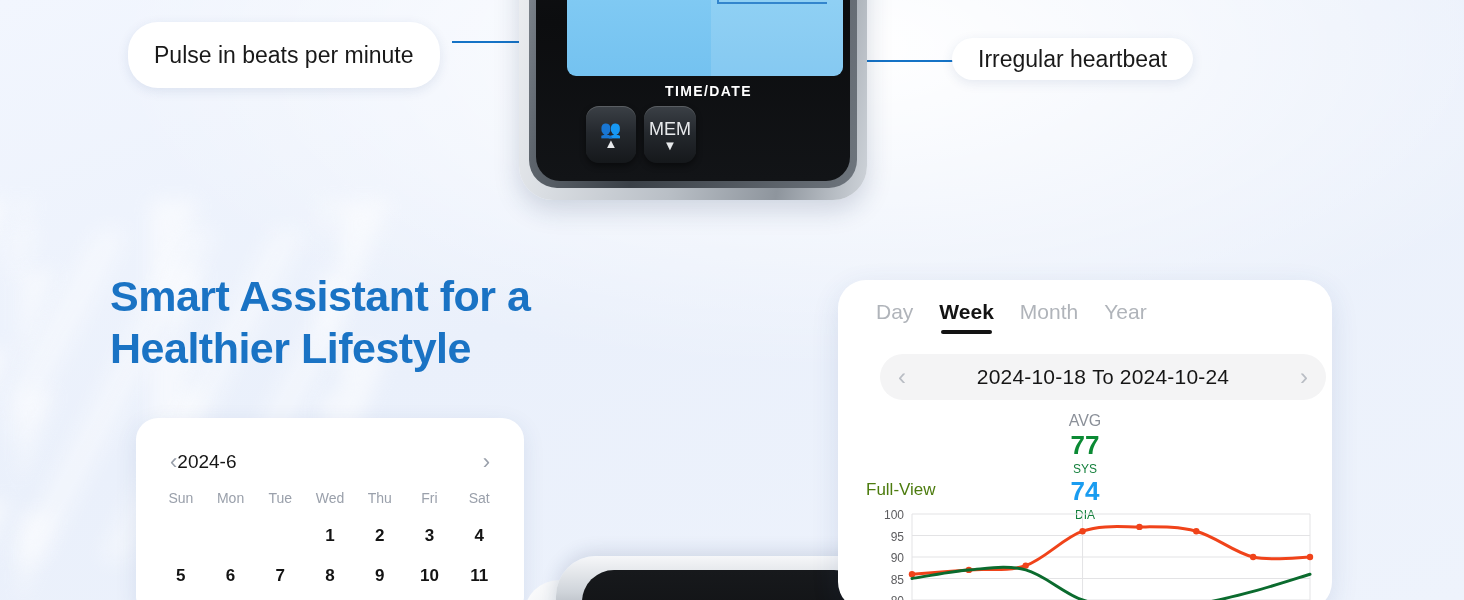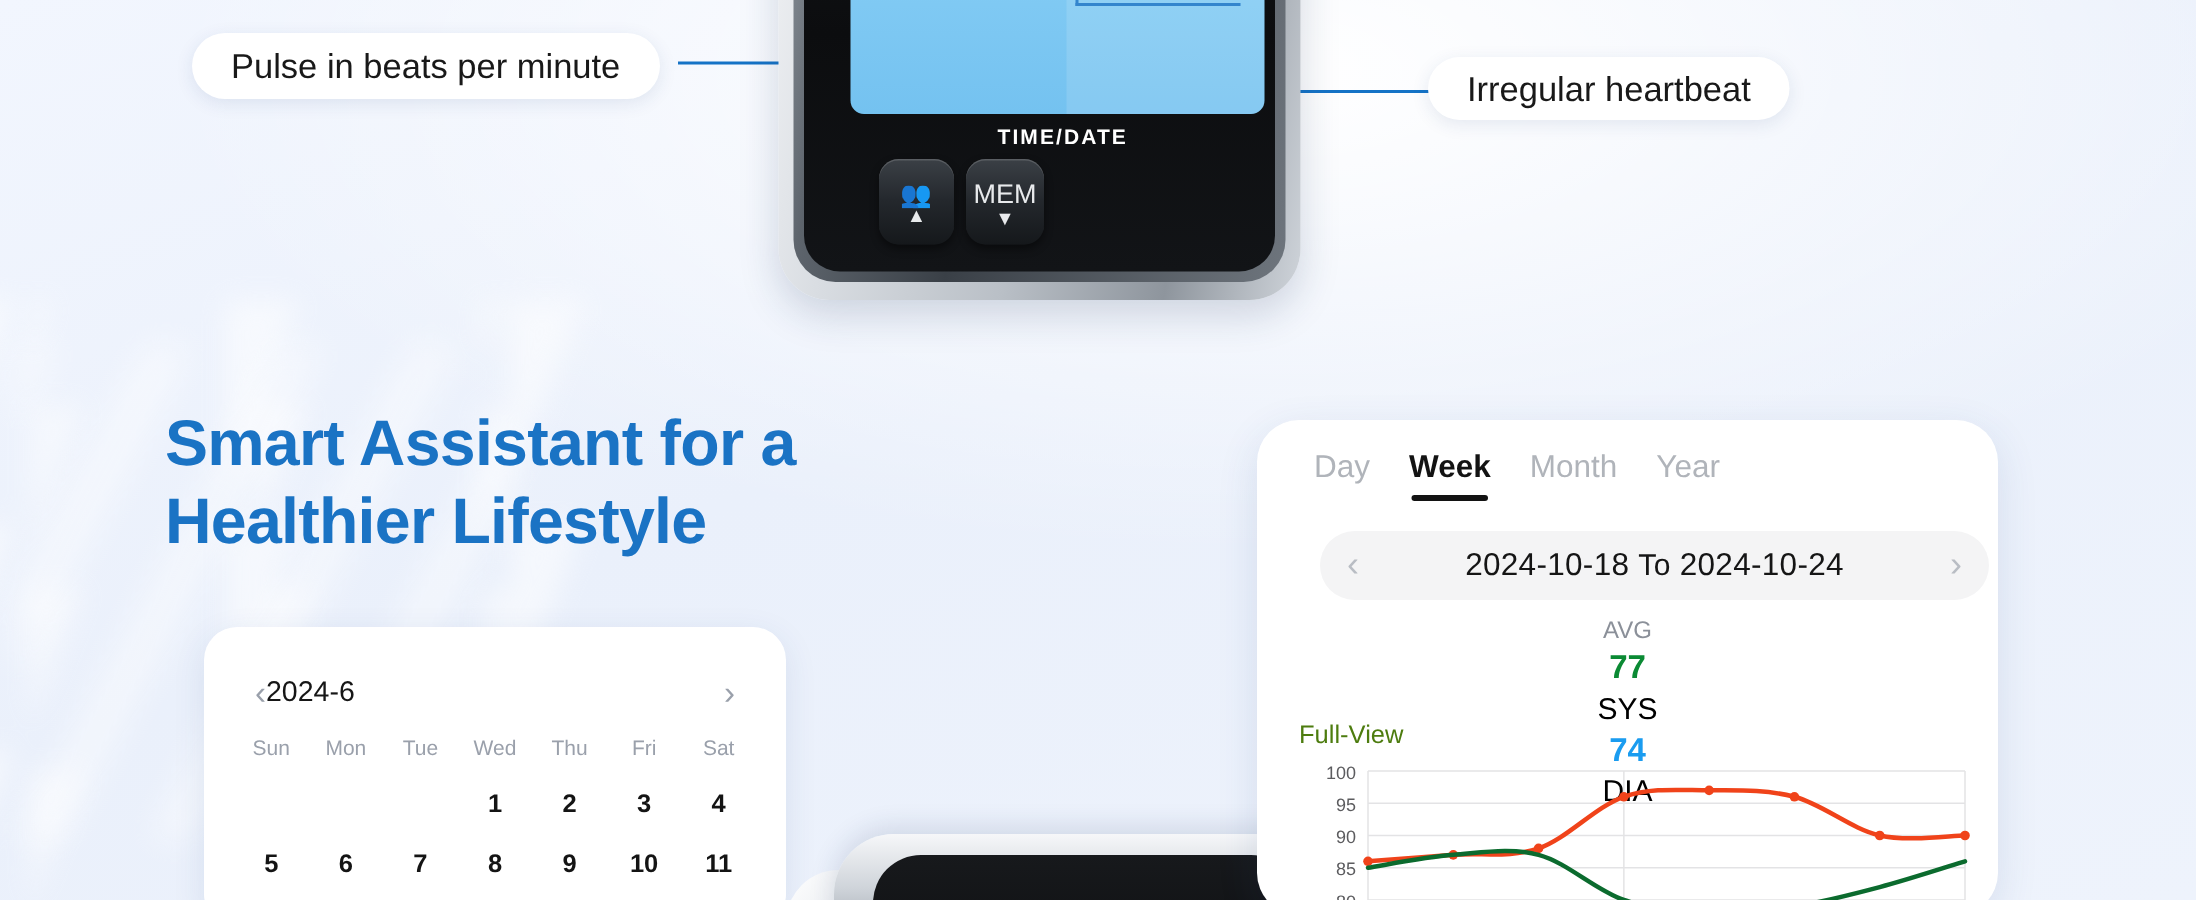--- a/index.html
+++ b/index.html
@@ -24,21 +24,21 @@
     filter:blur(9px);}
   .bg-wm2{position:absolute;left:10px;top:230px;width:330px;height:330px;opacity:.5;
     background:repeating-linear-gradient(118deg, rgba(255,255,255,.9) 0 26px, rgba(255,255,255,0) 26px 78px);
     filter:blur(11px);}
 
   
   .pill{position:absolute;display:flex;align-items:center;background:#fff;
     border-radius:30px;box-shadow:0 3px 12px rgba(33,63,120,.10);
     color:#191919;white-space:nowrap;}
   .pill span{display:block;}
-  #pill-pulse{left:128px;top:22px;height:42px;padding:1px 26px;font-size:23px;}
+  #pill-pulse{left:128px;top:22px;height:42px;padding:12px 26px;font-size:23px;}
   #pill-irregular{left:952px;top:38px;height:42px;padding:0 26px;font-size:23px;}
 
   .lead{position:absolute;background:#1573c6;height:2px;}
   #lead-left{left:452px;top:41px;width:104px;}
   #lead-right{left:790px;top:60px;width:165px;}
 
   
   #device-top{position:absolute;left:519px;top:-186px;width:348px;height:386px;}
   .dev-outer{position:absolute;inset:0;border-radius:34px;
     background:linear-gradient(100deg,#f4f5f7 0%,#d9dde2 22%,#b9bfc6 52%,#8e959d 78%,#cfd4da 100%);
@@ -102,22 +102,22 @@
     background:#131313;border-radius:2px;}
   #date-pill{position:absolute;left:42px;top:74px;width:410px;height:46px;border-radius:23px;
     background:#f4f4f5;display:flex;align-items:center;justify-content:space-between;padding:0 18px;}
   .dp-arrow{color:#b9bdc4;font-size:24px;line-height:24px;}
   .dp-text{flex:1;text-align:center;font-size:21px;color:#151515;letter-spacing:.2px;}
   .dp-text .to{font-size:20px;}
   #avg-row{position:absolute;left:42px;top:132px;width:410px;height:58px;display:flex;align-items:center;flex-direction:column;}
   .avg-label{width:96px;text-align:center;font-size:16px;color:#8b9099;}
   .avg-sep{width:1px;height:44px;background:#e6e7ea;}
   .avg-cell{flex:1;text-align:center;}
-  .avg-val{font-size:22px;font-weight:bold;line-height:30px;}
-  .avg-unit{font-size:20px;color:#000000;margin-top:2px;}
+  .avg-val{font-size:26px;font-weight:bold;line-height:30px;}
+  .avg-unit{font-size:12px;color:#15803d;margin-top:2px;}
   #fullview{position:absolute;left:28px;top:200px;font-size:17px;color:#4d7c0f;}
   #chart{position:absolute;left:28px;top:222px;width:452px;height:130px;}
 </style>
 </head>
 <body>
 
 <div id="stage">
 
   <div class="bg-base"></div>
   <div class="bg-wm"></div>

